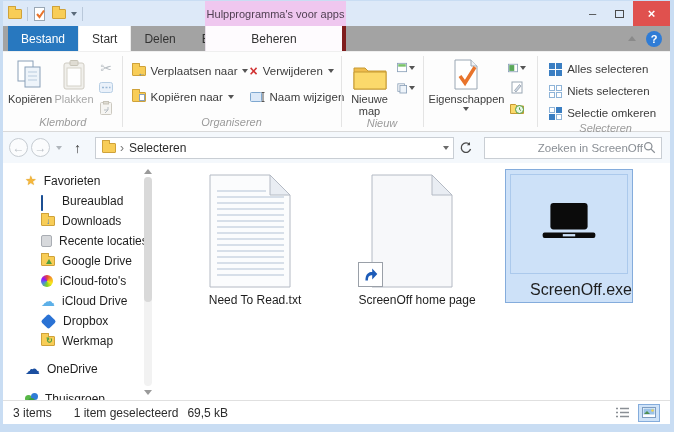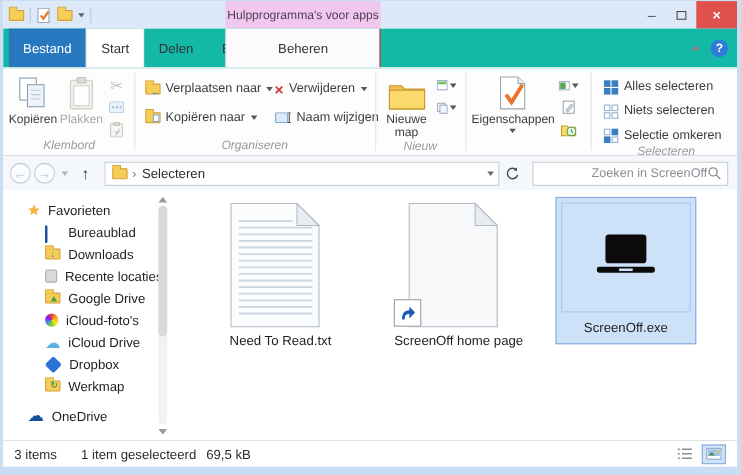--- a/index.html
+++ b/index.html
@@ -12,25 +12,25 @@
   .qat { display: flex; align-items: center; gap: 5px; padding-left: 5px; }
   .qat-sep { width: 1px; height: 14px; background: #b9c8da; }
   .ctx-badge { position: absolute; left: 202px; top: 0; width: 141px; height: 25px; background: #efc7ef; color: #4f3f51; font-size: 11px; display: flex; align-items: center; justify-content: center; }
   .win-title { position: absolute; left: 358px; top: 0; height: 25px; display: flex; align-items: center; font-size: 13px; color: #3f3f3f; white-space: nowrap; }
   .caption { position: absolute; right: 0; top: 0; height: 25px; display: flex; align-items: stretch; }
   .cap-btn { width: 27px; display: flex; align-items: center; justify-content: center; font-size: 13px; color: #4a4a4a; }
   .cap-max-glyph { width: 9px; height: 8px; border: 1px solid #4a4a4a; }
   .cap-close { width: 37px; background: #e0514e; color: #fff; font-size: 13px; font-weight: bold; }
 
   
-  .tabrow { height: 36px; background: #14b8a6; position: relative; display: flex; align-items: stretch; flex: none; border-bottom: 1px solid #efefef; }
+  .tabrow { height: 26px; background: #a3a3a3; position: relative; display: flex; align-items: stretch; flex: none; border-bottom: 1px solid #efefef; }
   .tab-file { background: #2878bf; color: #fff; font-size: 12px; display: flex; align-items: center; padding: 0 13px; margin-left: 5px; }
   .tab { font-size: 12px; color: #333; display: flex; align-items: center; padding: 0 13px; }
   .tab-active { background: #fff; border-left: 1px solid #ececec; border-right: 1px solid #ececec; }
-  .ctx-tab { position: absolute; left: 202px; width: 141px; top: 0; bottom: 0; background: #fefbfe; border-left: 1px solid #e9e0ea; border-right: 1px solid #7f1d1d; display: flex; align-items: center; justify-content: center; font-size: 12px; color: #333; }
+  .ctx-tab { position: absolute; left: 202px; width: 141px; top: 0; bottom: 0; background: #fefbfe; border-left: 1px solid #e9e0ea; border-right: 4px solid #7f1d1d; display: flex; align-items: center; justify-content: center; font-size: 12px; color: #333; }
   .tabrow-right { margin-left: auto; display: flex; align-items: center; gap: 10px; padding-right: 8px; }
   .chev-up { width: 0; height: 0; border-left: 4px solid transparent; border-right: 4px solid transparent; border-bottom: 5px solid #8a8a8a; }
   .help-btn { width: 16px; height: 16px; border-radius: 50%; background: #2f7cd6; color: #fff; font-size: 11px; font-weight: bold; display: flex; align-items: center; justify-content: center; }
 
   
   .ribbon { height: 80px; background: #fdfdfd; border-bottom: 1px solid #d9d9d9; display: flex; align-items: stretch; padding: 2px 0 0 4px; flex: none; }
   .rgroup { display: flex; flex-direction: column; }
   .rg-content { flex: 1; display: flex; align-items: flex-start; }
   .rg-label { height: 15px; font-size: 11px; color: #9a9a9a; text-align: center; line-height: 13px; font-style: italic; }
   .rsep { width: 1px; background: #e4e4e4; margin: 2px 3px 4px 3px; }
@@ -81,21 +81,21 @@
   .scr-thumb { position: absolute; top: 0; left: 0; width: 8px; height: 60%; background: #d9d9d9; border-radius: 4px; }
   .tri-up { width: 0; height: 0; border-left: 4px solid transparent; border-right: 4px solid transparent; border-bottom: 5px solid #9a9a9a; }
   .tri-dn { width: 0; height: 0; border-left: 4px solid transparent; border-right: 4px solid transparent; border-top: 5px solid #9a9a9a; }
 
   .content { flex: 1; position: relative; }
   .tile { position: absolute; top: 8px; width: 132px; display: flex; flex-direction: column; align-items: center; }
   .tile .ficon { height: 118px; display: flex; align-items: flex-end; justify-content: center; position: relative; }
   .tile .flabel { margin-top: 4px; font-size: 12px; color: #1e1e1e; text-align: center; white-space: nowrap; padding-left: 12px; }
   .tile-sel { position: absolute; left: 350px; top: 6px; width: 128px; height: 134px; background: #cde1f8; border: 1px solid #84acdc; display: flex; flex-direction: column; }
   .sel-iconbox { margin: 4px; height: 100px; border: 1px solid #abc9ec; display: flex; align-items: center; justify-content: center; }
-  .tile-sel .flabel { font-size: 12px; color: #1e1e1e; text-align: center; margin-top: 3px; }
+  .tile-sel .flabel { font-size: 16px; color: #1e1e1e; text-align: right; margin-top: 3px; }
   .shortcut-badge { position: absolute; left: -9px; bottom: 2px; width: 25px; height: 25px; background: #fff; border: 1px solid #9aa0a8; display: flex; align-items: center; justify-content: center; }
 
   
   .statusbar { height: 24px; border-top: 1px solid #e0e0e0; background: #fff; display: flex; align-items: center; font-size: 12px; color: #2c2c2c; padding: 0 10px; flex: none; }
   .st-count { margin-right: 22px; }
   .st-size { margin-left: 9px; }
   .viewbtns { margin-left: auto; display: flex; align-items: center; gap: 5px; }
   .vb { width: 22px; height: 18px; display: flex; align-items: center; justify-content: center; }
   .vb-active { background: #cfe3f8; border: 1px solid #84acdc; }
 

